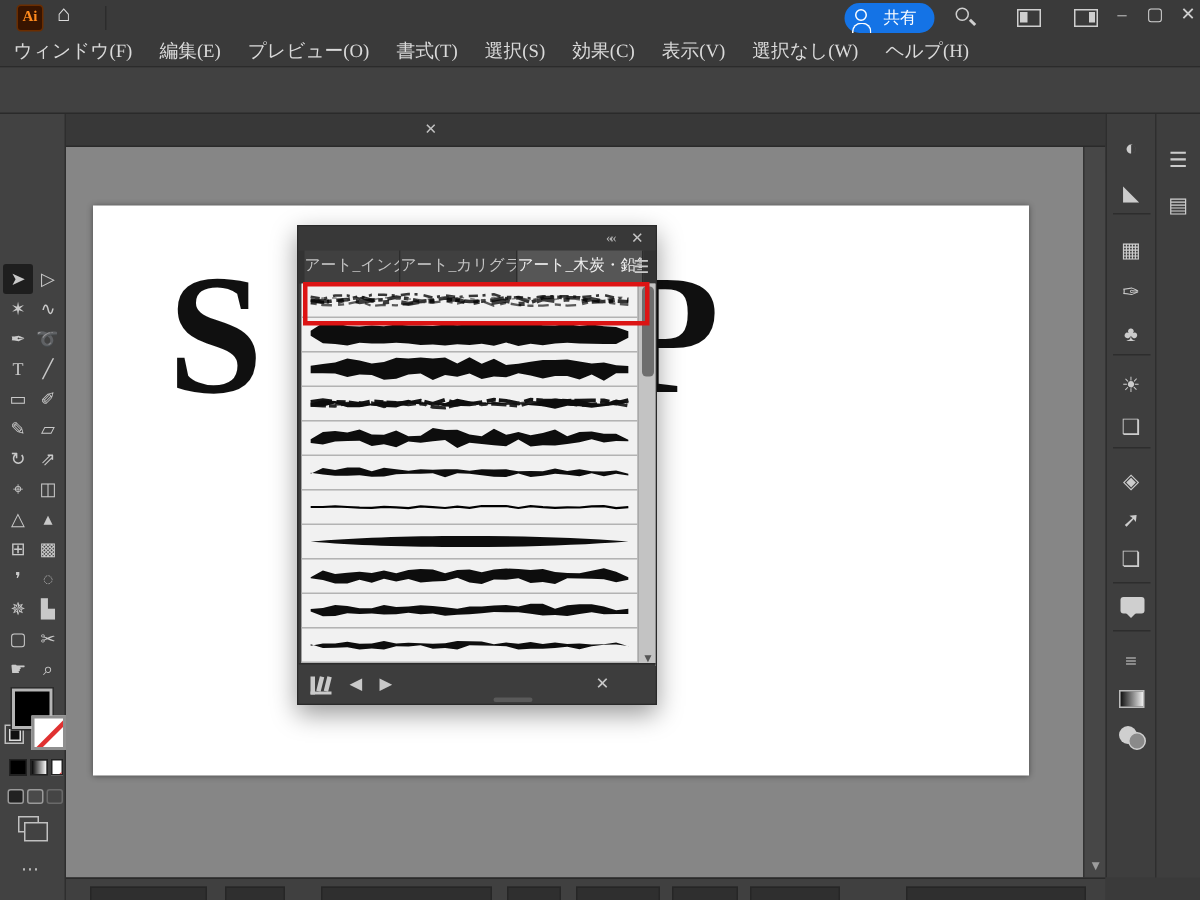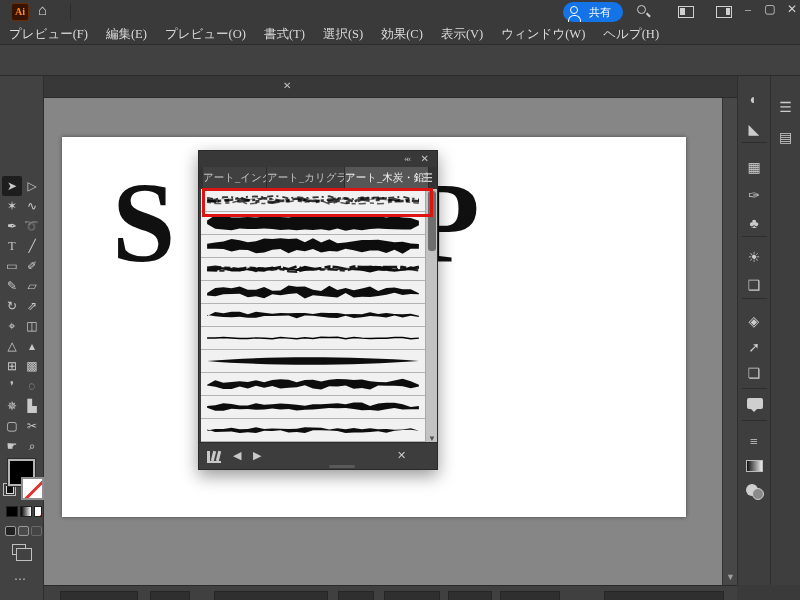--- a/index.html
+++ b/index.html
@@ -136,21 +136,21 @@
     <div class="abs share-btn">共有</div>
     <div class="abs share-person"></div>
     <div class="abs search-ic"></div>
     <div class="abs ws-ic1"></div>
     <div class="abs ws-ic2"></div>
     <div class="abs win-btn" style="left:738px">–</div>
     <div class="abs win-btn" style="left:760px">▢</div>
     <div class="abs win-btn" style="left:782px">✕</div>
   </div>
 
-  <div class="abs menubar" id="menubar"><span class="menu-item">プレビュー(F)</span><span class="menu-item">編集(E)</span><span class="menu-item">プレビュー(O)</span><span class="menu-item">書式(T)</span><span class="menu-item">選択(S)</span><span class="menu-item">効果(C)</span><span class="menu-item">表示(V)</span><span class="menu-item">ウィンドウ(W)</span><span class="menu-item">ヘルプ(H)</span></div>
+  <div class="abs menubar" id="menubar"><span class="menu-item">ウィンドウ(F)</span><span class="menu-item">編集(E)</span><span class="menu-item">プレビュー(O)</span><span class="menu-item">書式(T)</span><span class="menu-item">選択(S)</span><span class="menu-item">効果(C)</span><span class="menu-item">表示(V)</span><span class="menu-item">選択なし(W)</span><span class="menu-item">ヘルプ(H)</span></div>
 
   <div class="abs controlbar">
     <div class="abs cb-txt" style="left:18px;top:53px">選択なし</div>
     <div class="abs fill-sw"></div>
     <div class="abs chev" style="left:144px;top:57px">▼</div>
     <div class="abs stroke-sw">
         <div class="redslash"></div>
       </div>
     <div class="abs chev" style="left:177px;top:57px">▼</div>
     <div class="abs cb-txt underl" style="left:196px;top:53px">線：</div>

